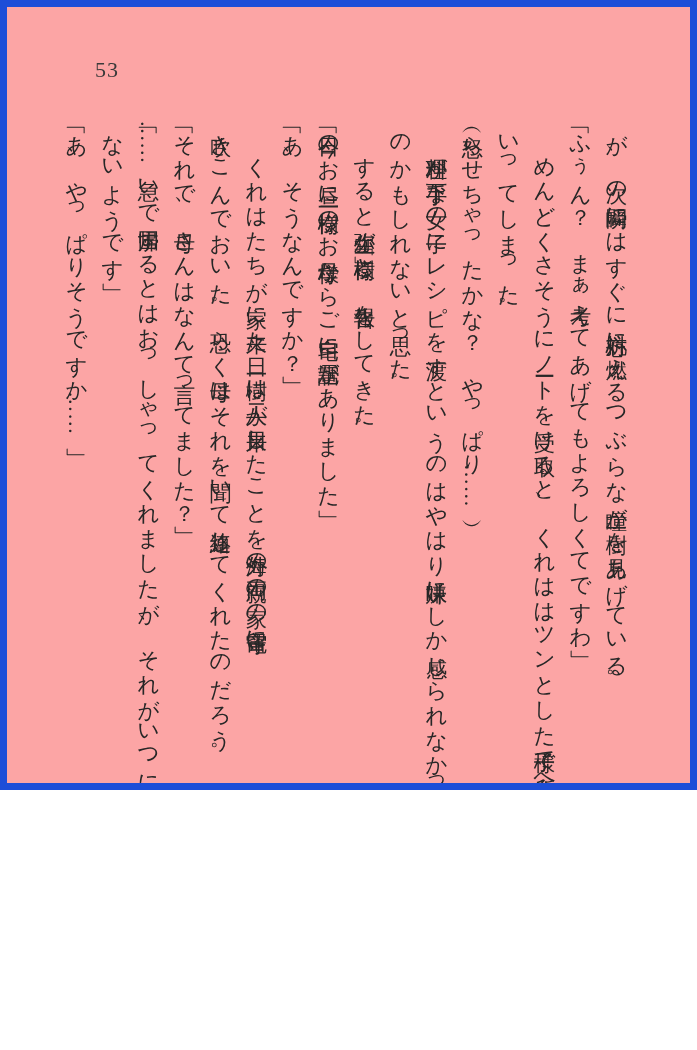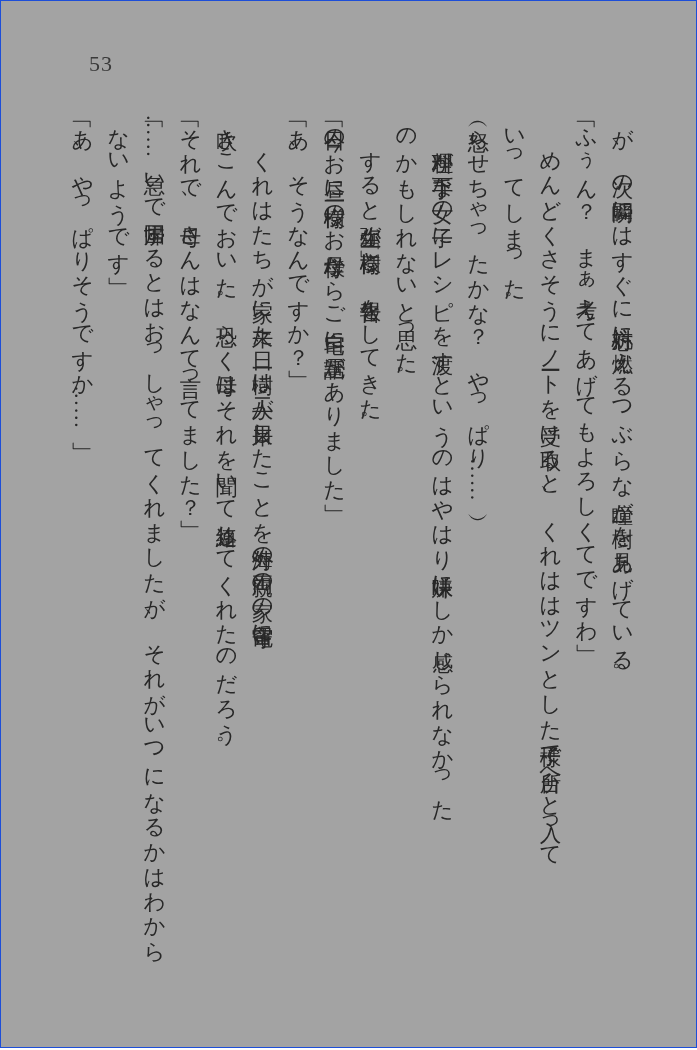--- a/index.html
+++ b/index.html
@@ -3,23 +3,23 @@
 <meta charset="utf-8">
 <style>
   html, body {
     margin: 0;
     padding: 0;
     background: #ffffff;
   }
   .page {
     position: relative;
     width: 697px;
-    height: 1048px;
-    background: #a3a3a3;
-    border: 1px solid #1d4ed8;
+    height: 790px;
+    background: #fca5a5;
+    border: 7px solid #1d4ed8;
     box-sizing: border-box;
     overflow: hidden;
     font-family: "Liberation Serif", "DejaVu Serif", serif;
   }
   .page-number {
     position: absolute;
     top: 50px;
     left: 88px;
     font-size: 22px;
     color: #3a3a3a;

